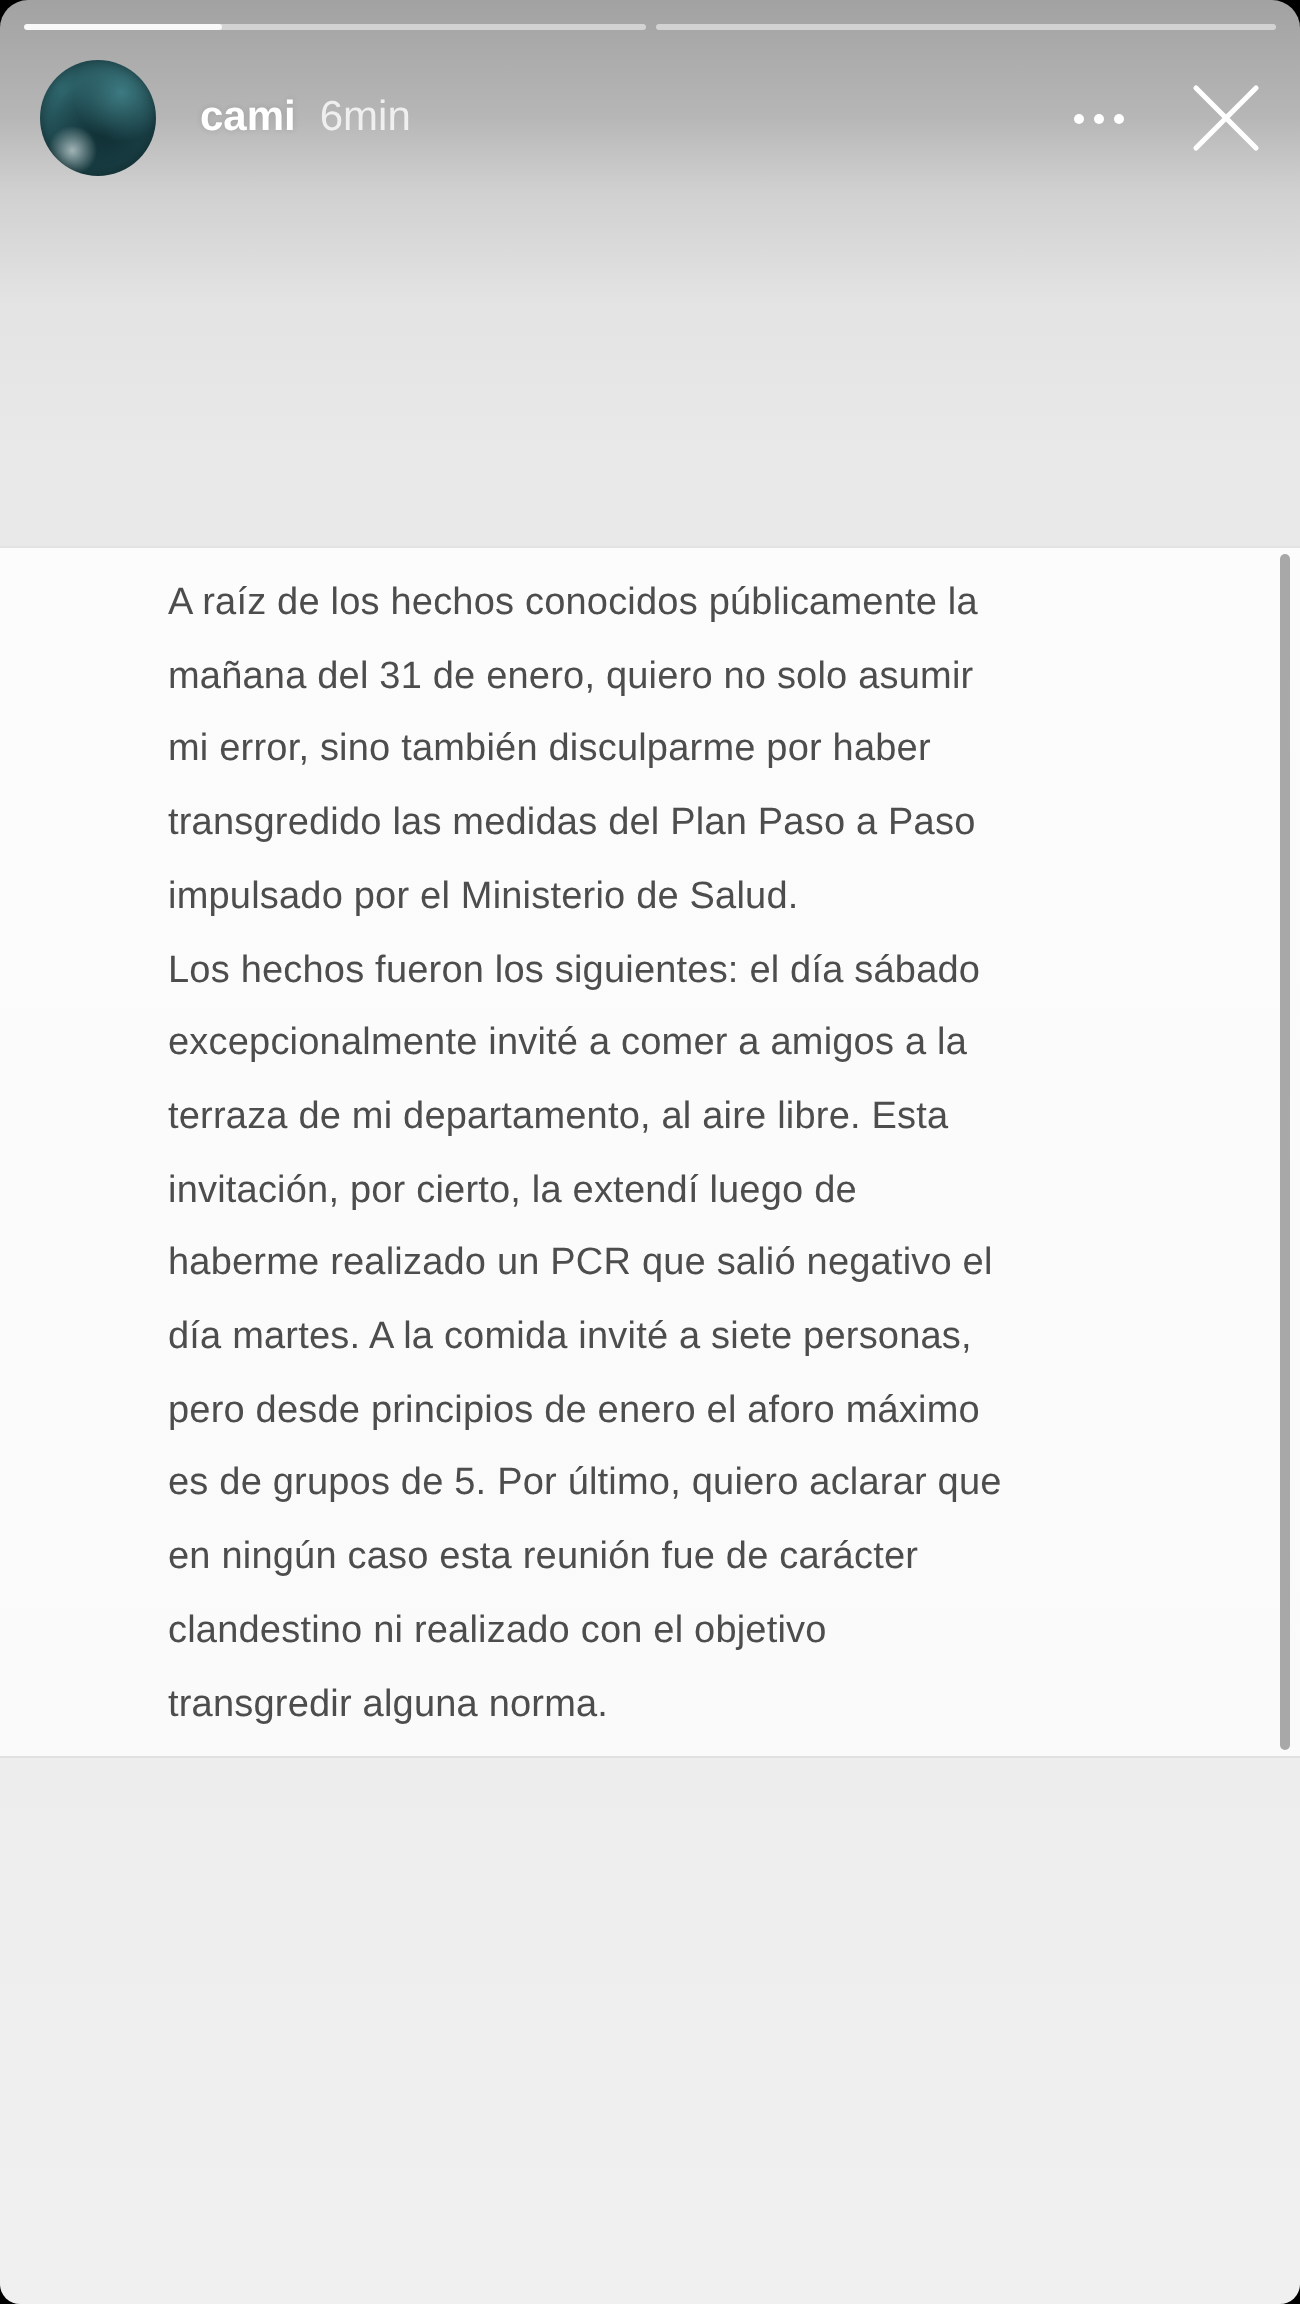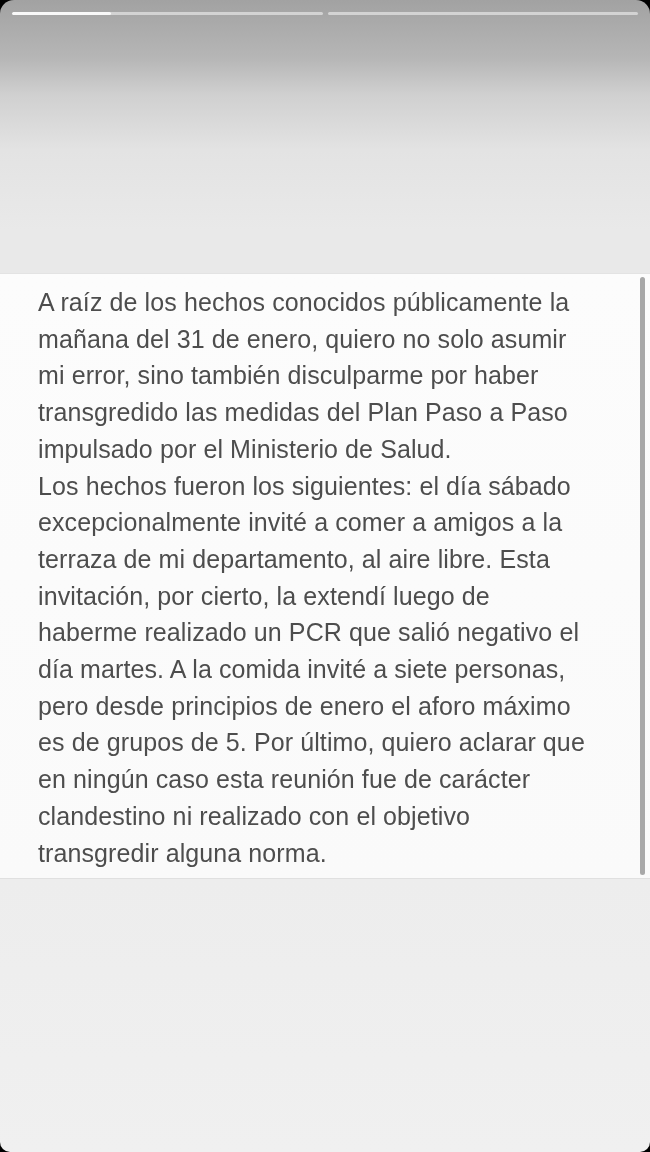--- a/index.html
+++ b/index.html
@@ -127,25 +127,26 @@
     right: 0;
     height: 606px;
     background: linear-gradient(180deg, #fcfcfc 0%, #fafafa 100%);
     border-top: 1px solid #e3e3e3;
     border-bottom: 1px solid #e0e0e0;
     box-sizing: border-box;
     overflow: hidden;
   }
   .statement-text {
     padding: 10px 16px 0 38px;
-    font-size: 25px;
+    font-size: 19px;
     line-height: 36.7px;
     letter-spacing: 0.1px;
     color: #4d4d4d;
     white-space: pre-line;
+    margin-left: 46px;
   }
   .scrollbar-thumb {
     position: absolute;
     top: 3px;
     bottom: 3px;
     right: 5px;
     width: 5px;
     border-radius: 3px;
     background: #a8a8a8;
   }
@@ -155,20 +156,38 @@
 
 <div class="story-card">
 
   <div class="progress-row">
     <div class="progress-seg">
       <div class="progress-fill" style="width: 32%;"></div>
     </div>
     <div class="progress-seg"></div>
   </div>
 
+  <div class="story-header">
+    <div class="avatar"></div>
+    <span class="username">cami</span>
+    <span class="timestamp">6min</span>
+    <div class="header-actions">
+      <div class="menu-button">
+        <span class="menu-dot"></span>
+        <span class="menu-dot"></span>
+        <span class="menu-dot"></span>
+      </div>
+      <div class="close-button">
+        <svg width="34" height="34" viewBox="0 0 34 34">
+          <line x1="2" y1="2" x2="32" y2="32" stroke="#ffffff" stroke-width="2.6" stroke-linecap="round"></line>
+          <line x1="32" y1="2" x2="2" y2="32" stroke="#ffffff" stroke-width="2.6" stroke-linecap="round"></line>
+        </svg>
+      </div>
+    </div>
+  </div>
 
   <div class="statement-panel">
     <div class="statement-text">A raíz de los hechos conocidos públicamente la
 mañana del 31 de enero, quiero no solo asumir
 mi error, sino también disculparme por haber
 transgredido las medidas del Plan Paso a Paso
 impulsado por el Ministerio de Salud.
 Los hechos fueron los siguientes: el día sábado
 excepcionalmente invité a comer a amigos a la
 terraza de mi departamento, al aire libre. Esta

